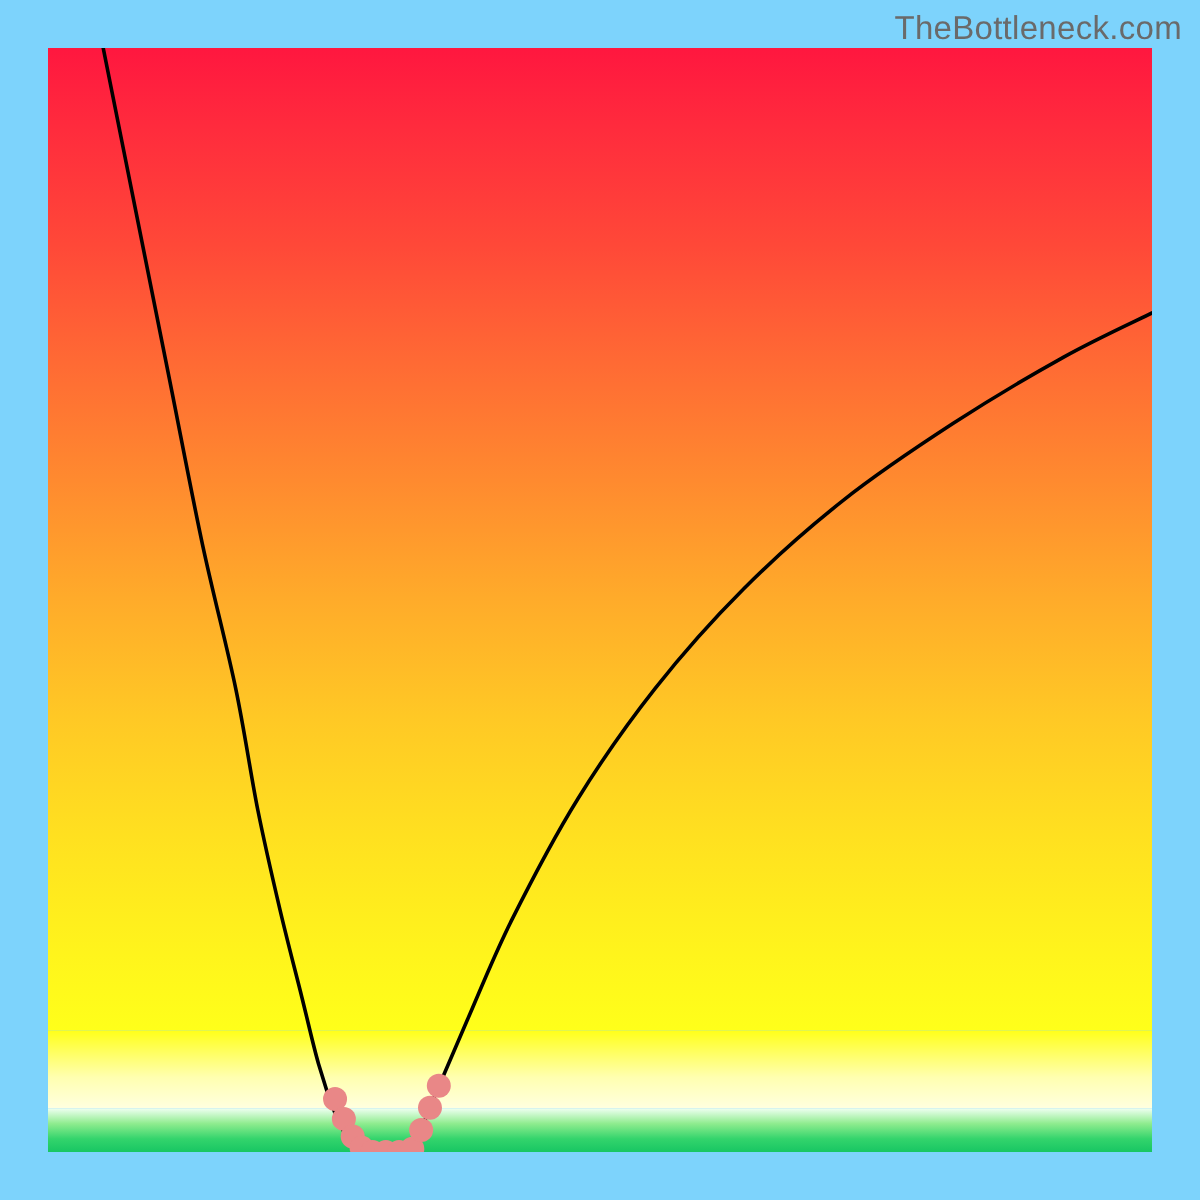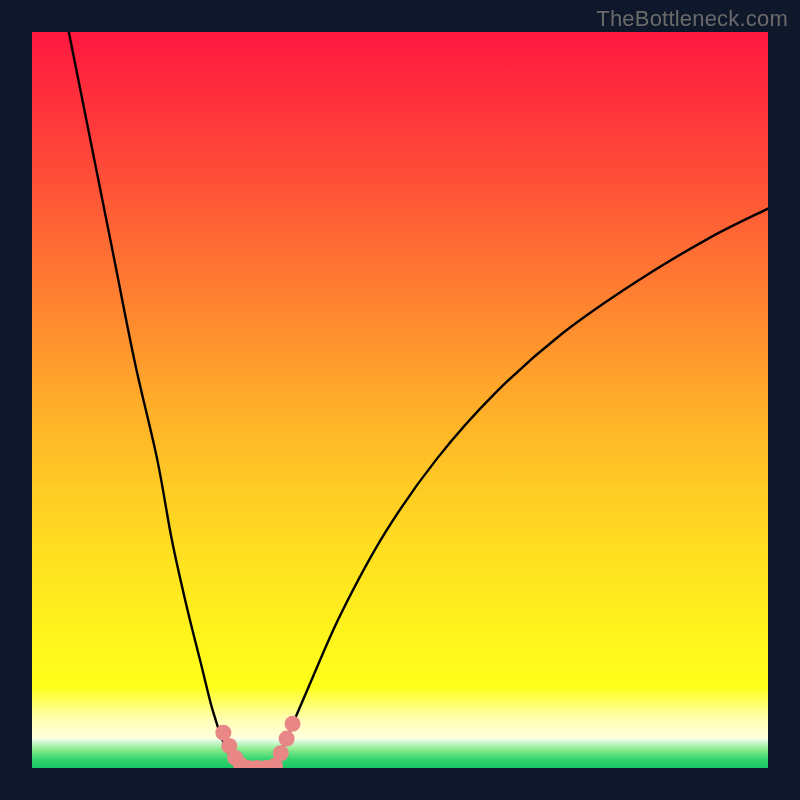--- a/index.html
+++ b/index.html
@@ -7,21 +7,21 @@
     padding: 0;
     width: 800px;
     height: 800px;
     background: #000;
     overflow: hidden;
   }
   .frame {
     position: relative;
     width: 800px;
     height: 800px;
-    background: #0f172a;
+    background: #7dd3fc;
   }
   .plot-area {
     position: absolute;
     left: 32px;
     top: 32px;
     width: 736px;
     height: 736px;
     overflow: hidden;
   }
   .gradient {

